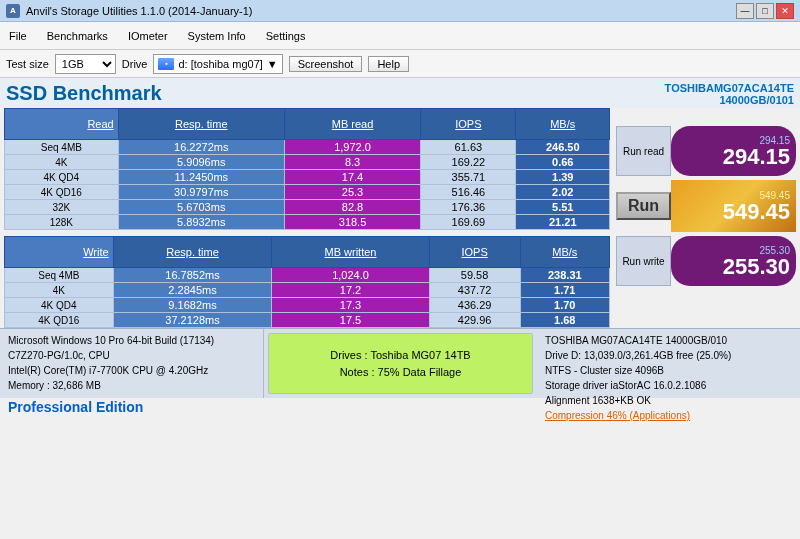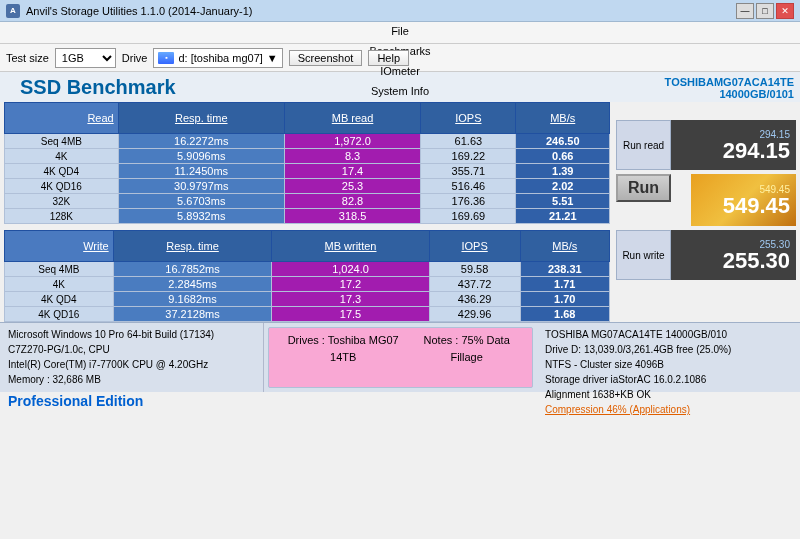--- a/index.html
+++ b/index.html
@@ -42,27 +42,26 @@
       border: 1px solid #888;
       background: #ddd;
       display: flex; align-items: center; justify-content: center;
       font-size: 9px; cursor: pointer;
     }
     .title-btn.close { background: #e05050; color: white; border-color: #c04040; }
 
     
     .menu-bar {
       background: #f5f5f5;
-      height: 22px;
+      height: 28px;
       display: flex;
       align-items: center;
       border-bottom: 1px solid #ccc;
       padding: 0 0;
       gap: 2px;
-      flex-direction: column;
     }
     .menu-item {
       padding: 2px 8px;
       cursor: pointer;
       font-size: 11px;
       color: #000;
       border: 1px solid transparent;
     }
 
     
@@ -107,21 +106,21 @@
       border: 1px solid #999;
       background: linear-gradient(#fff, #e8e8e8);
       cursor: pointer;
     }
 
     
     .ssd-header {
       display: flex;
       justify-content: space-between;
       align-items: flex-start;
-      padding: 4px 6px 2px 20px;
+      padding: 4px 6px 2px 6px;
       background: #e8eef5;
     }
     .ssd-title {
       font-size: 20px;
       font-weight: bold;
       color: #0060a0;
     }
     .drive-info {
       text-align: right;
       font-size: 11px;
@@ -220,21 +219,22 @@
     .score-value-box {
       flex: 1;
       display: flex;
       flex-direction: column;
       align-items: flex-end;
       justify-content: center;
       padding: 2px 6px;
       position: relative;
     }
     .score-value-box.blue-box {
-      background: #404040;
+      background: #701a75;
+      border-radius: 19px;
     }
     .score-value-box.gold-box {
       background: linear-gradient(135deg, #e8a020, #f0c040, #c07010);
     }
     .score-small {
       font-size: 10px;
       color: #a0c8f0;
       text-align: right;
     }
     .score-small.gold { color: #fff0a0; }
@@ -272,24 +272,24 @@
       padding: 4px 8px;
       font-size: 10px;
       color: #000;
       border-right: 1px solid #b0b8cc;
       line-height: 1.5;
     }
     .status-col:last-child { border-right: none; }
     .status-col.center-col {
       text-align: center;
       display: flex;
-      flex-direction: row;
+      flex-direction: column;
       justify-content: center;
       font-size: 11px;
-      background: #f9a8d4;
+      background: #bef264;
       border: 1px solid #b0c0d8;
       margin: 4px;
       border-radius: 2px;
     }
     .status-col .pro-edition {
       color: #0060d0;
       font-weight: bold;
       font-size: 14px;
       margin-top: 4px;
     }
@@ -461,21 +461,21 @@
 
     <div class="score-box">
       <button class="score-run-btn">Run read</button>
       <div class="score-value-box blue-box">
         <span class="score-small">294.15</span>
         <span class="score-large">294.15</span>
       </div>
     </div>
 
     <div style="display:flex; align-items:stretch; gap:0; height:52px;">
-      <div style="display:flex; flex-direction:column; justify-content:flex-start; width:75px;">
+      <div style="display:flex; flex-direction:column; justify-content:center; width:55px;">
         <button class="run-btn">Run</button>
       </div>
       <div class="score-value-box gold-box" style="flex:1;">
         <span class="score-small gold">549.45</span>
         <span class="score-large">549.45</span>
       </div>
     </div>
 
     <div class="score-box">
       <button class="score-run-btn">Run write</button>

